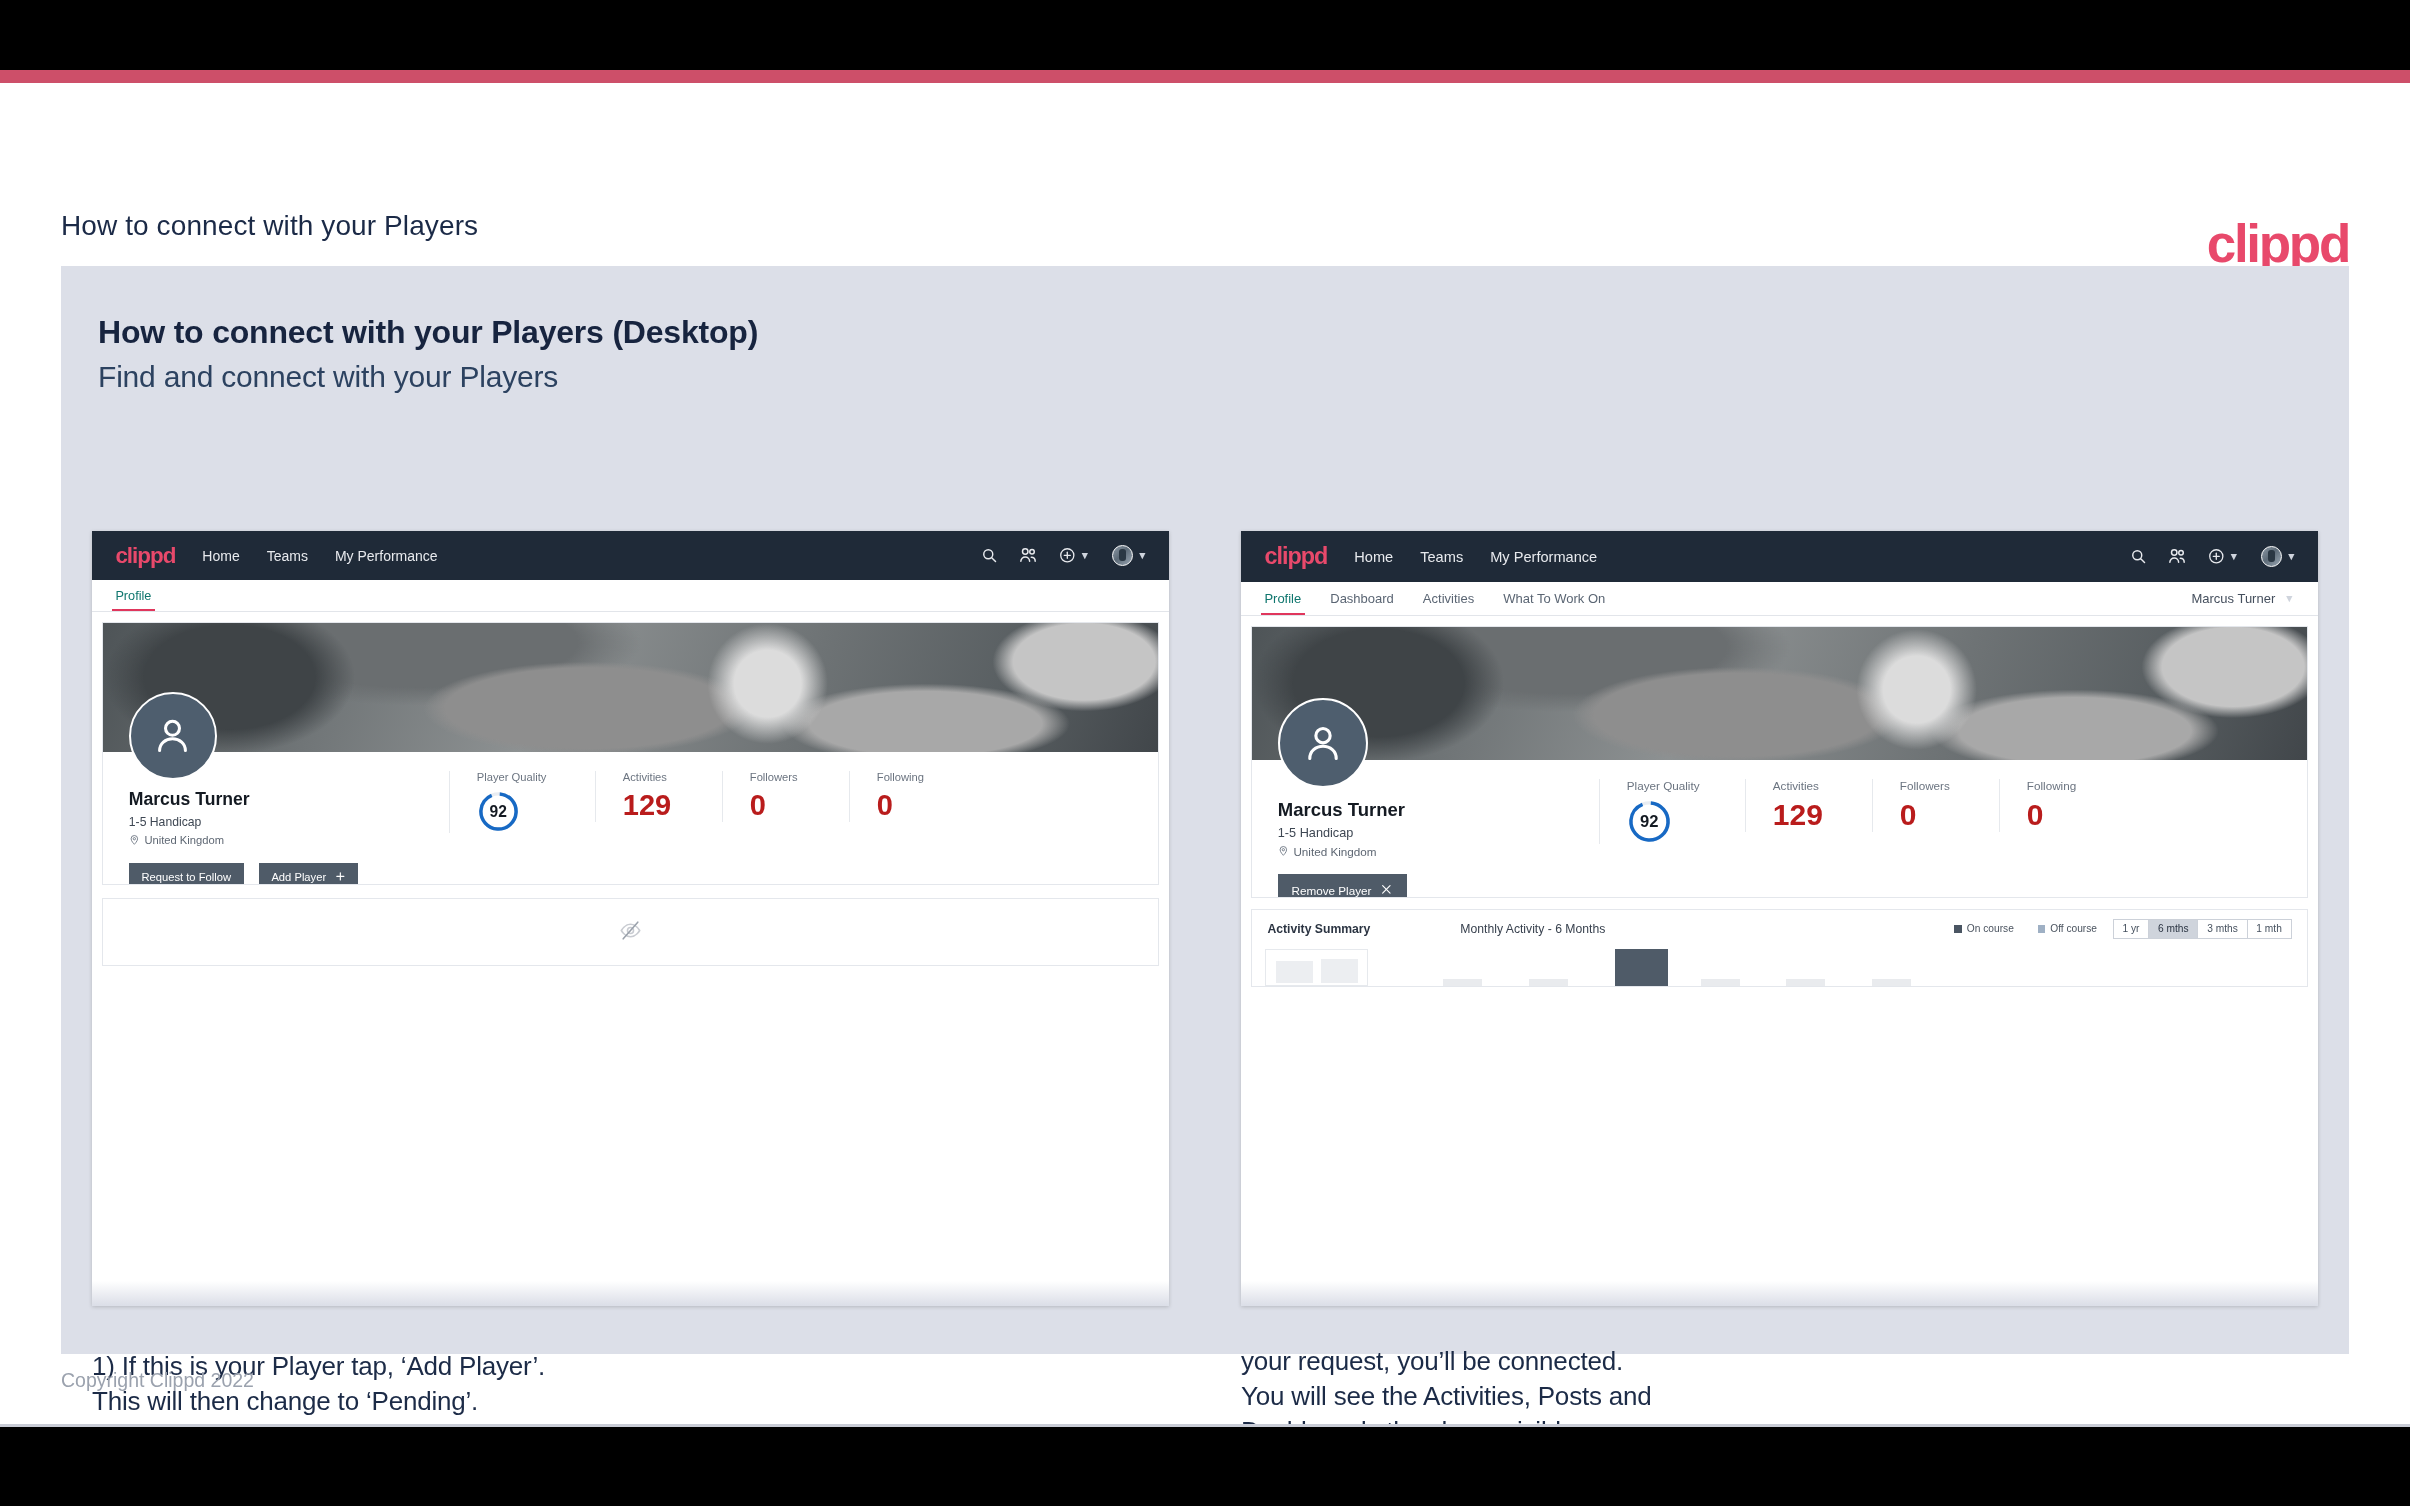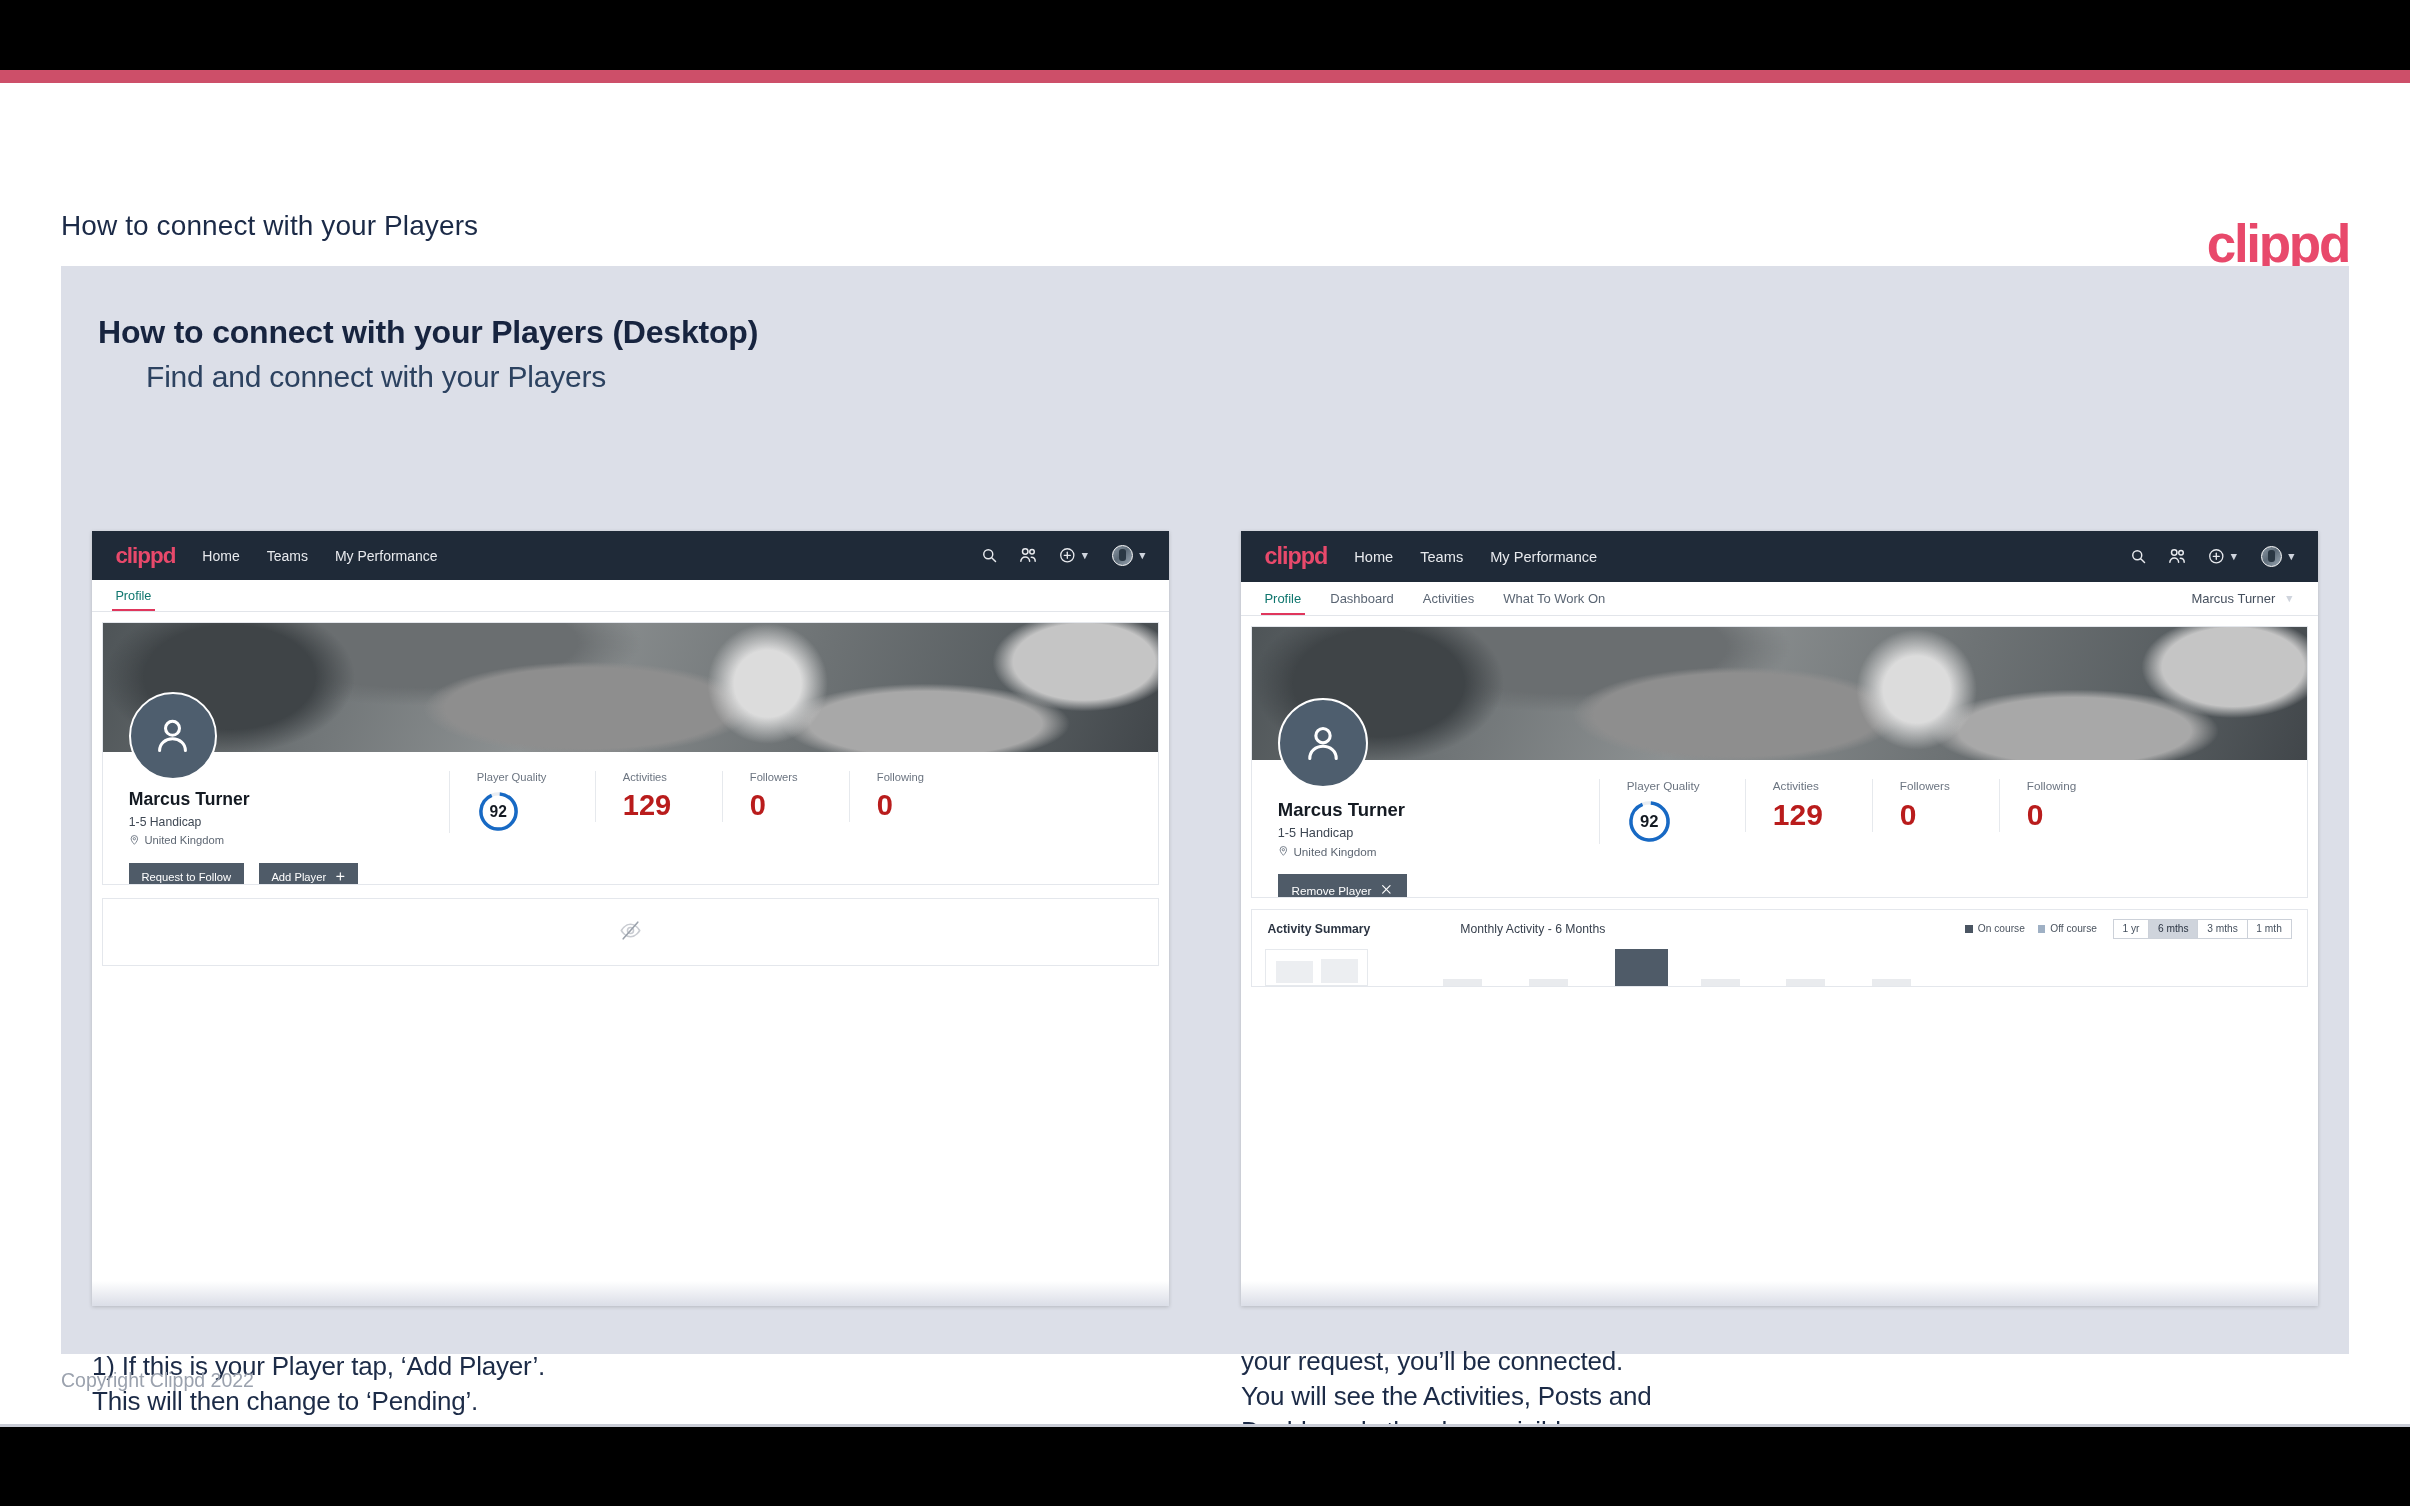--- a/index.html
+++ b/index.html
@@ -38,21 +38,21 @@
   .panel {
     position:absolute; left:61px; top:266px; width:2288px; height:1088px;
     background:#dcdfe8;
   }
   .panel-title {
     position:absolute; left:37px; top:48px;
     font-size:32px; font-weight:700; color:#17243f; letter-spacing:-0.2px;
   }
   .panel-sub {
     position:absolute; left:37px; top:94px;
-    font-size:30px; font-weight:400; color:#2c4260; letter-spacing:-0.2px;margin-left:48px;
+    font-size:30px; font-weight:400; color:#2c4260; letter-spacing:-0.2px;
   }
 
   
   .shot {
     position:absolute; background:#fff; overflow:hidden;
     box-shadow: 0 1px 3.9px rgba(0,0,0,.18);
   }
   .shot-left  { left:31px;  top:265px; width:1077px; height:775px; }
   .shot-right { left:1180px; top:265px; width:1077px; height:775px; }
 
@@ -213,21 +213,21 @@
   
   .act-card {
     position:relative; margin:11.7px 9.8px 0 9.8px; background:#fff;
     border:1px solid #e4e7ec; height:78px; overflow:hidden;
   }
   .act-head { display:flex; align-items:center; height:37px; padding:0 15.6px; }
   .act-title { font-size:12.2px; font-weight:700; color:#2b3442; }
   .act-sub   { font-size:12.2px; color:#39424f; margin-left:90px; }
   .act-right { margin-left:auto; display:flex; align-items:center; gap:15.6px; }
   .legend { display:flex; align-items:center; gap:12.7px; }
-  .lg { display:flex; align-items:center; gap:4.9px; font-size:10.2px; color:#4a535f; }
+  .lg { display:flex; align-items:center; gap:4.9px; font-size:10.2px; color:#4a535f;margin-left:11px; }
   .sw { width:7.8px; height:7.8px; display:inline-block; }
   .seg { display:flex; border:1px solid #ccd1d9; }
   .seg div {
     font-size:10.2px; color:#45505e; padding:3.9px 8.8px; border-left:1px solid #ccd1d9;
     background:#fff; white-space:nowrap;
   }
   .seg div:first-child { border-left:none; }
   .seg div.on { background:#cfd4dc; color:#2b3442; }
   .act-body { position:relative; height:39px; }
   .skel {

